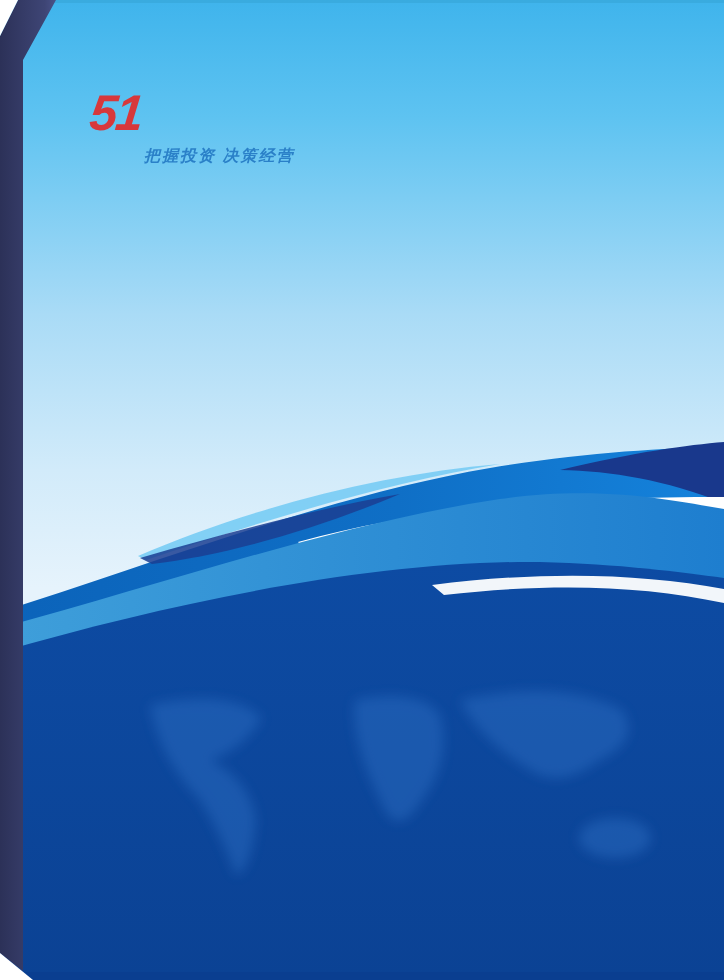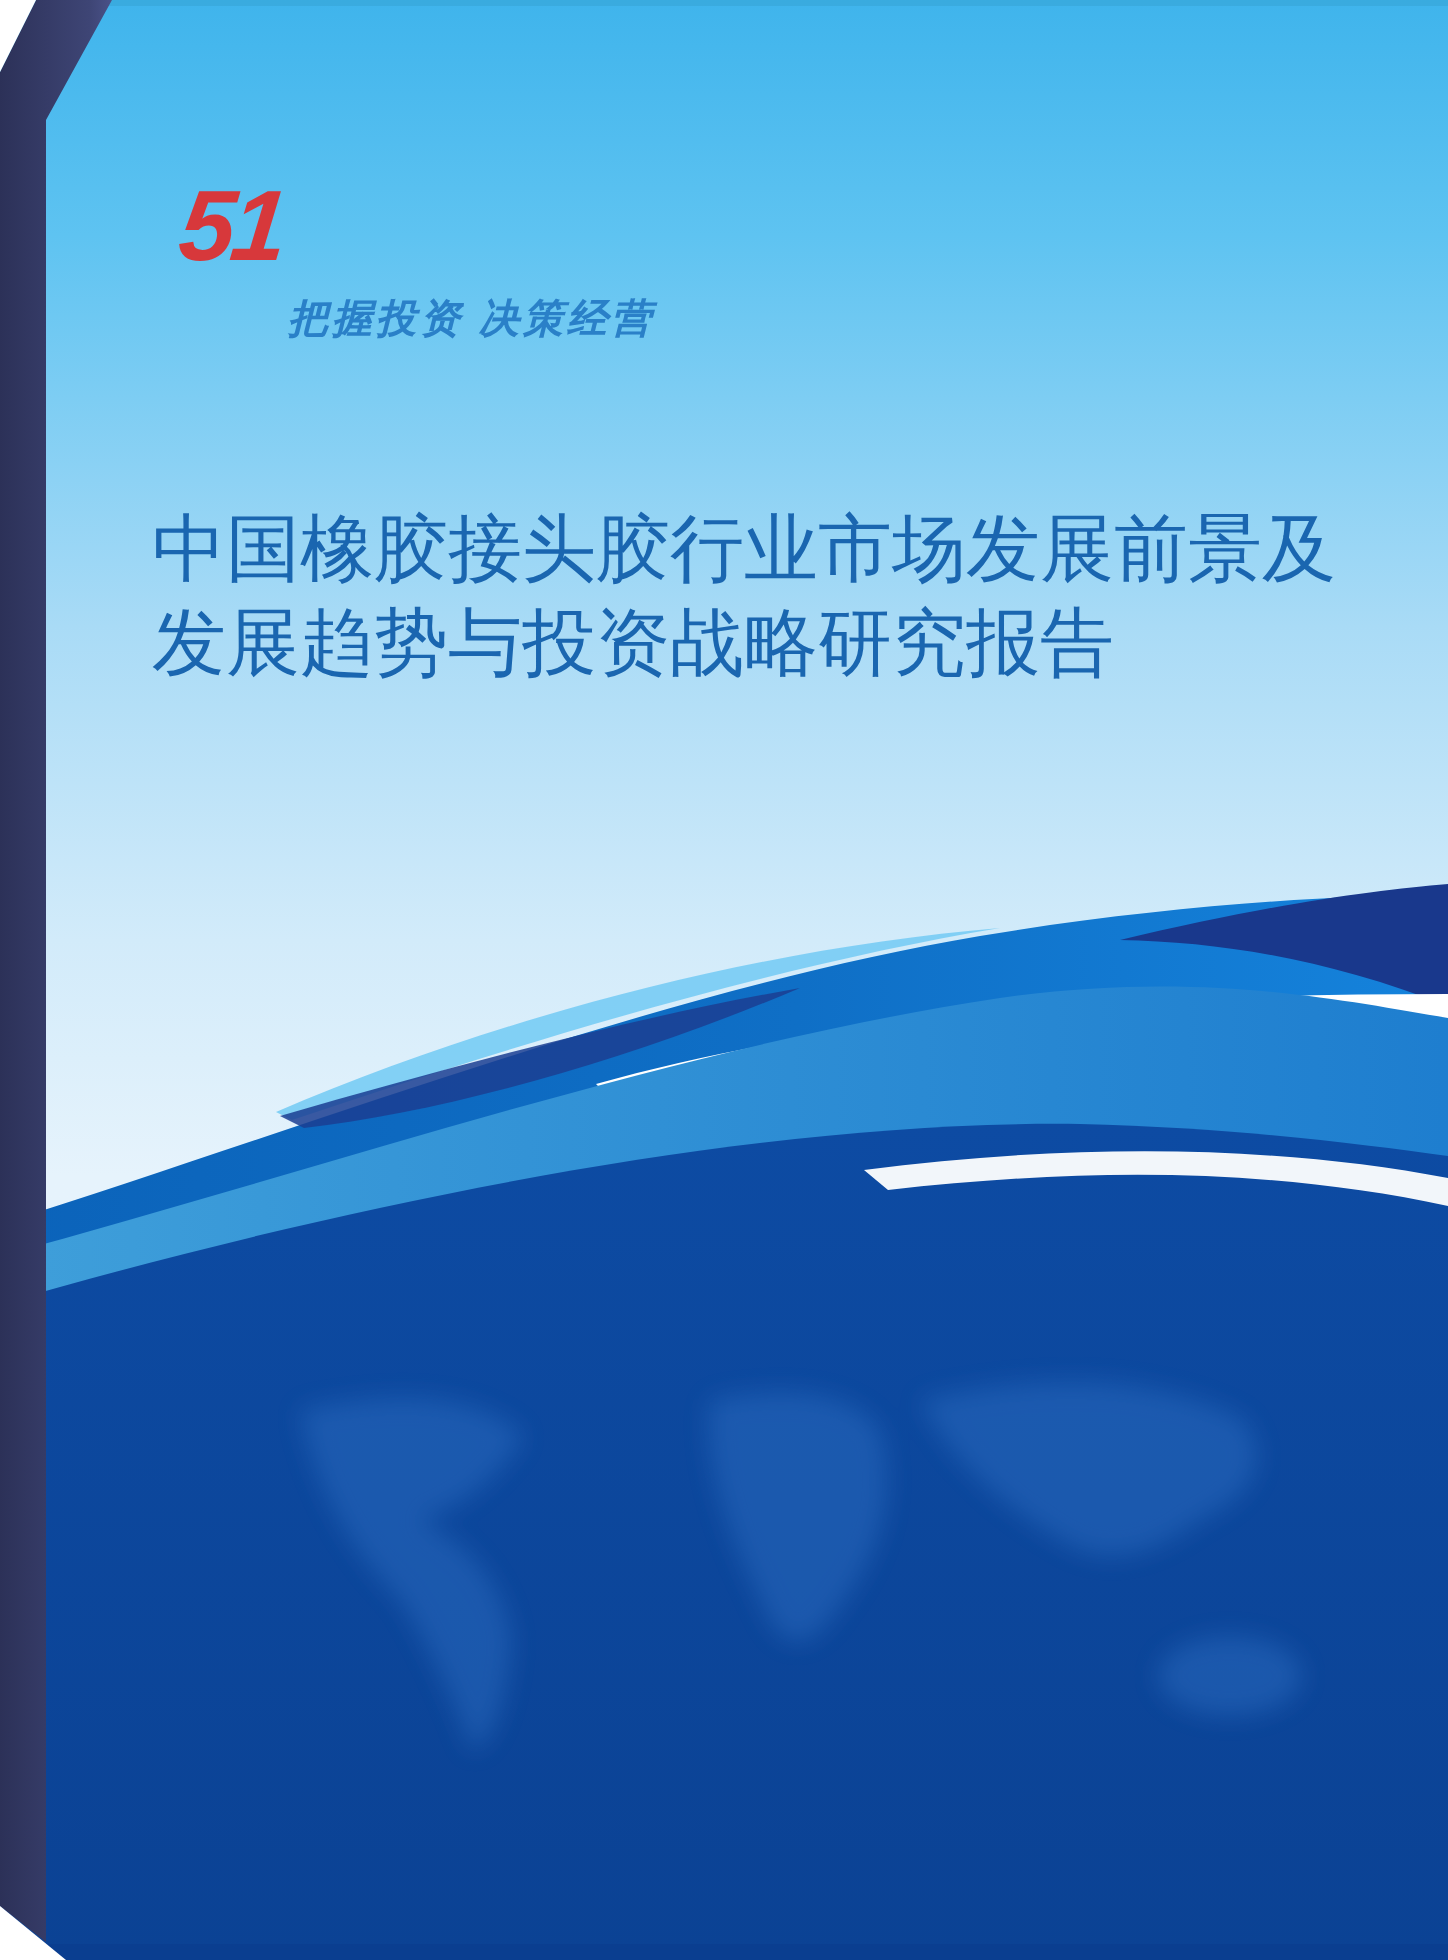--- a/index.html
+++ b/index.html
@@ -27,21 +27,21 @@
     transform:skewX(-6deg);display:inline-block;
   }
   .logo-word{
     color:var(--logo-blue,#1b63ae);
     font-size:42px;font-weight:bold;
     letter-spacing:-1px;
     margin-left:2px;
   }
   .logo-tagline{
     color:var(--tagline-blue,#2a80c8);
-    font-size:20px;font-weight:bold;font-style:italic;
+    font-size:16px;font-weight:bold;font-style:italic;
     letter-spacing:2px;
     margin:4px 0 0 54px;
   }
   .report-title{
     position:absolute;left:76px;top:251px;z-index:5;
     width:620px;
     color:var(--title-blue,#1a66b0);
     font-size:37px;line-height:47px;
     font-weight:500;
     letter-spacing:0px;
@@ -111,18 +111,14 @@
     <path d="M0,953 L33,980 L0,980 Z" fill="#ffffff"></path>
   </svg>
 
   <div class="brand">
     <div class="brand-row">
       <span class="logo-number">51</span>
     </div>
     <div class="logo-tagline">把握投资 决策经营</div>
   </div>
 
-  <div class="report-title">
-    <span class="title-line">中国橡胶接头胶行业市场发展前景及</span>
-    <span class="title-line">发展趋势与投资战略研究报告</span>
-  </div>
 
 </div>
 
 </body></html>

